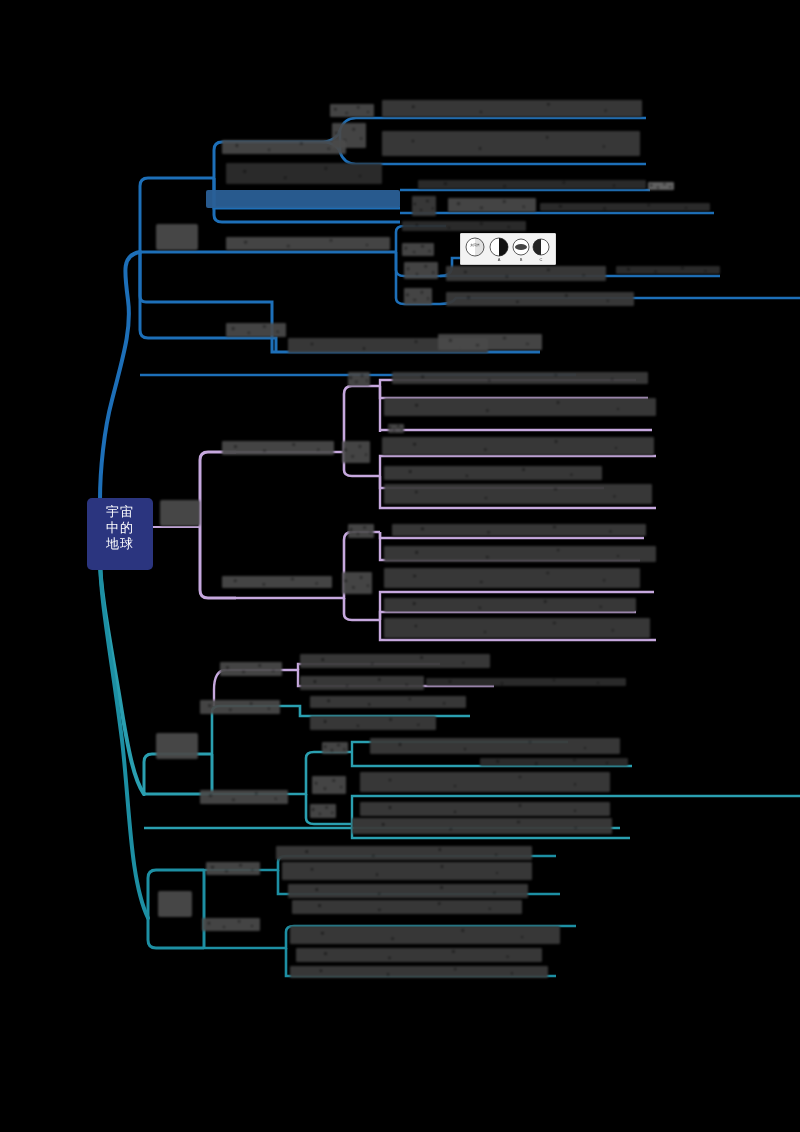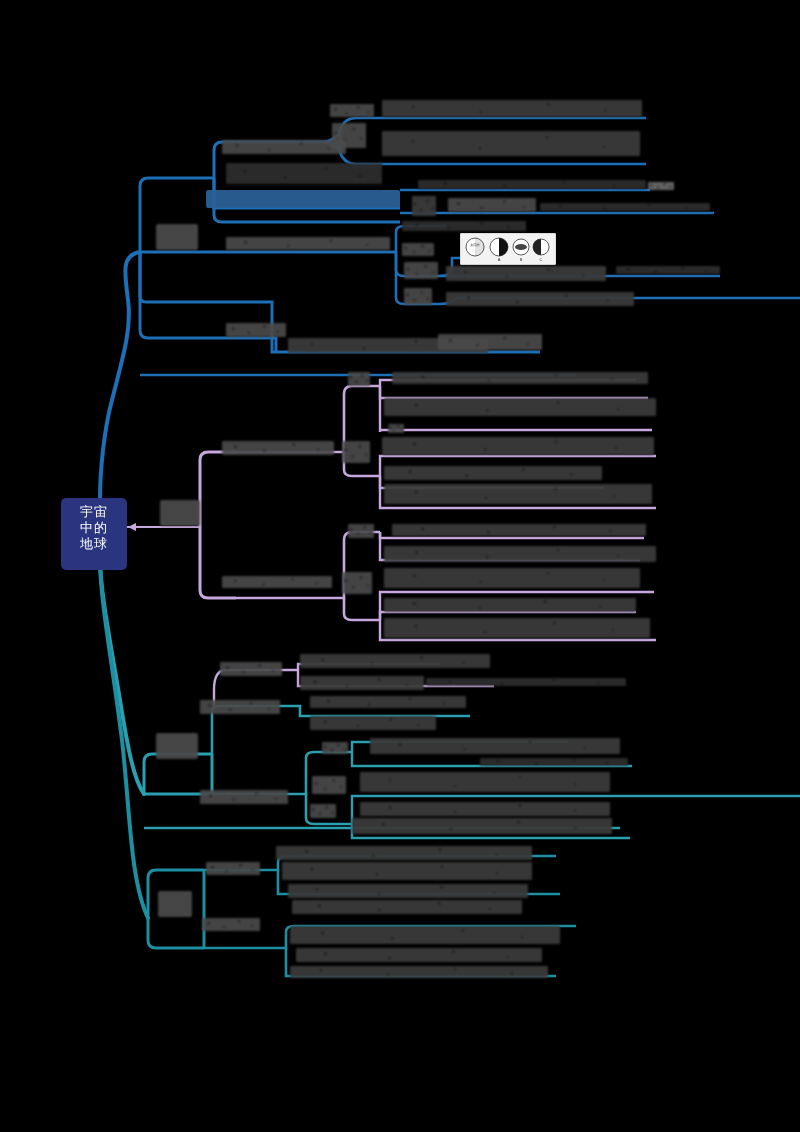--- a/index.html
+++ b/index.html
@@ -148,21 +148,21 @@
     <path d="M148,918 L148,940 Q148,948 156,948 L204,948" fill="none" stroke="#1d8fa3" stroke-width="3"></path>
     <path d="M204,870 L278,870 L278,862 Q278,856 286,856 L556,856" fill="none" stroke="#1d8fa3" stroke-width="2.6"></path>
     <path d="M204,870 L204,948" fill="none" stroke="#1d8fa3" stroke-width="3"></path>
     <path d="M278,870 L278,894 L560,894" fill="none" stroke="#1d8fa3" stroke-width="2.6"></path>
     <path d="M204,948 L286,948 L286,932 Q286,926 294,926 L576,926" fill="none" stroke="#1d8fa3" stroke-width="2.6"></path>
     <path d="M286,948 L286,976 L556,976" fill="none" stroke="#1d8fa3" stroke-width="2.6"></path>
   </svg>
 
   <div class="hl-bar" style="left:206px;top:190px;width:194px;height:18px;"></div>
 
-  <div class="root-node" style="left:62px;top:499px;width:50px;height:60px;">宇宙
+  <div class="root-node" style="left:88px;top:499px;width:50px;height:60px;">宇宙
 中的
 地球</div>
 
   <div class="thumb" style="left:460px;top:233px;width:94px;height:30px;">
     <svg width="94" height="30" viewBox="0 0 94 30">
       <circle cx="14" cy="13" r="9" fill="#fff" stroke="#333" stroke-width=".8"></circle>
       <path d="M14,4 a9,9 0 0 1 0,18" fill="#333" opacity=".15"></path>
       <text x="14" y="12" font-size="3.2" text-anchor="middle" fill="#333" font-family="Liberation Sans, sans-serif">太阳光</text>
       <circle cx="38" cy="13" r="9" fill="#fff" stroke="#333" stroke-width=".8"></circle>
       <path d="M38,4 a9,9 0 0 1 0,18 z" fill="#111"></path>

